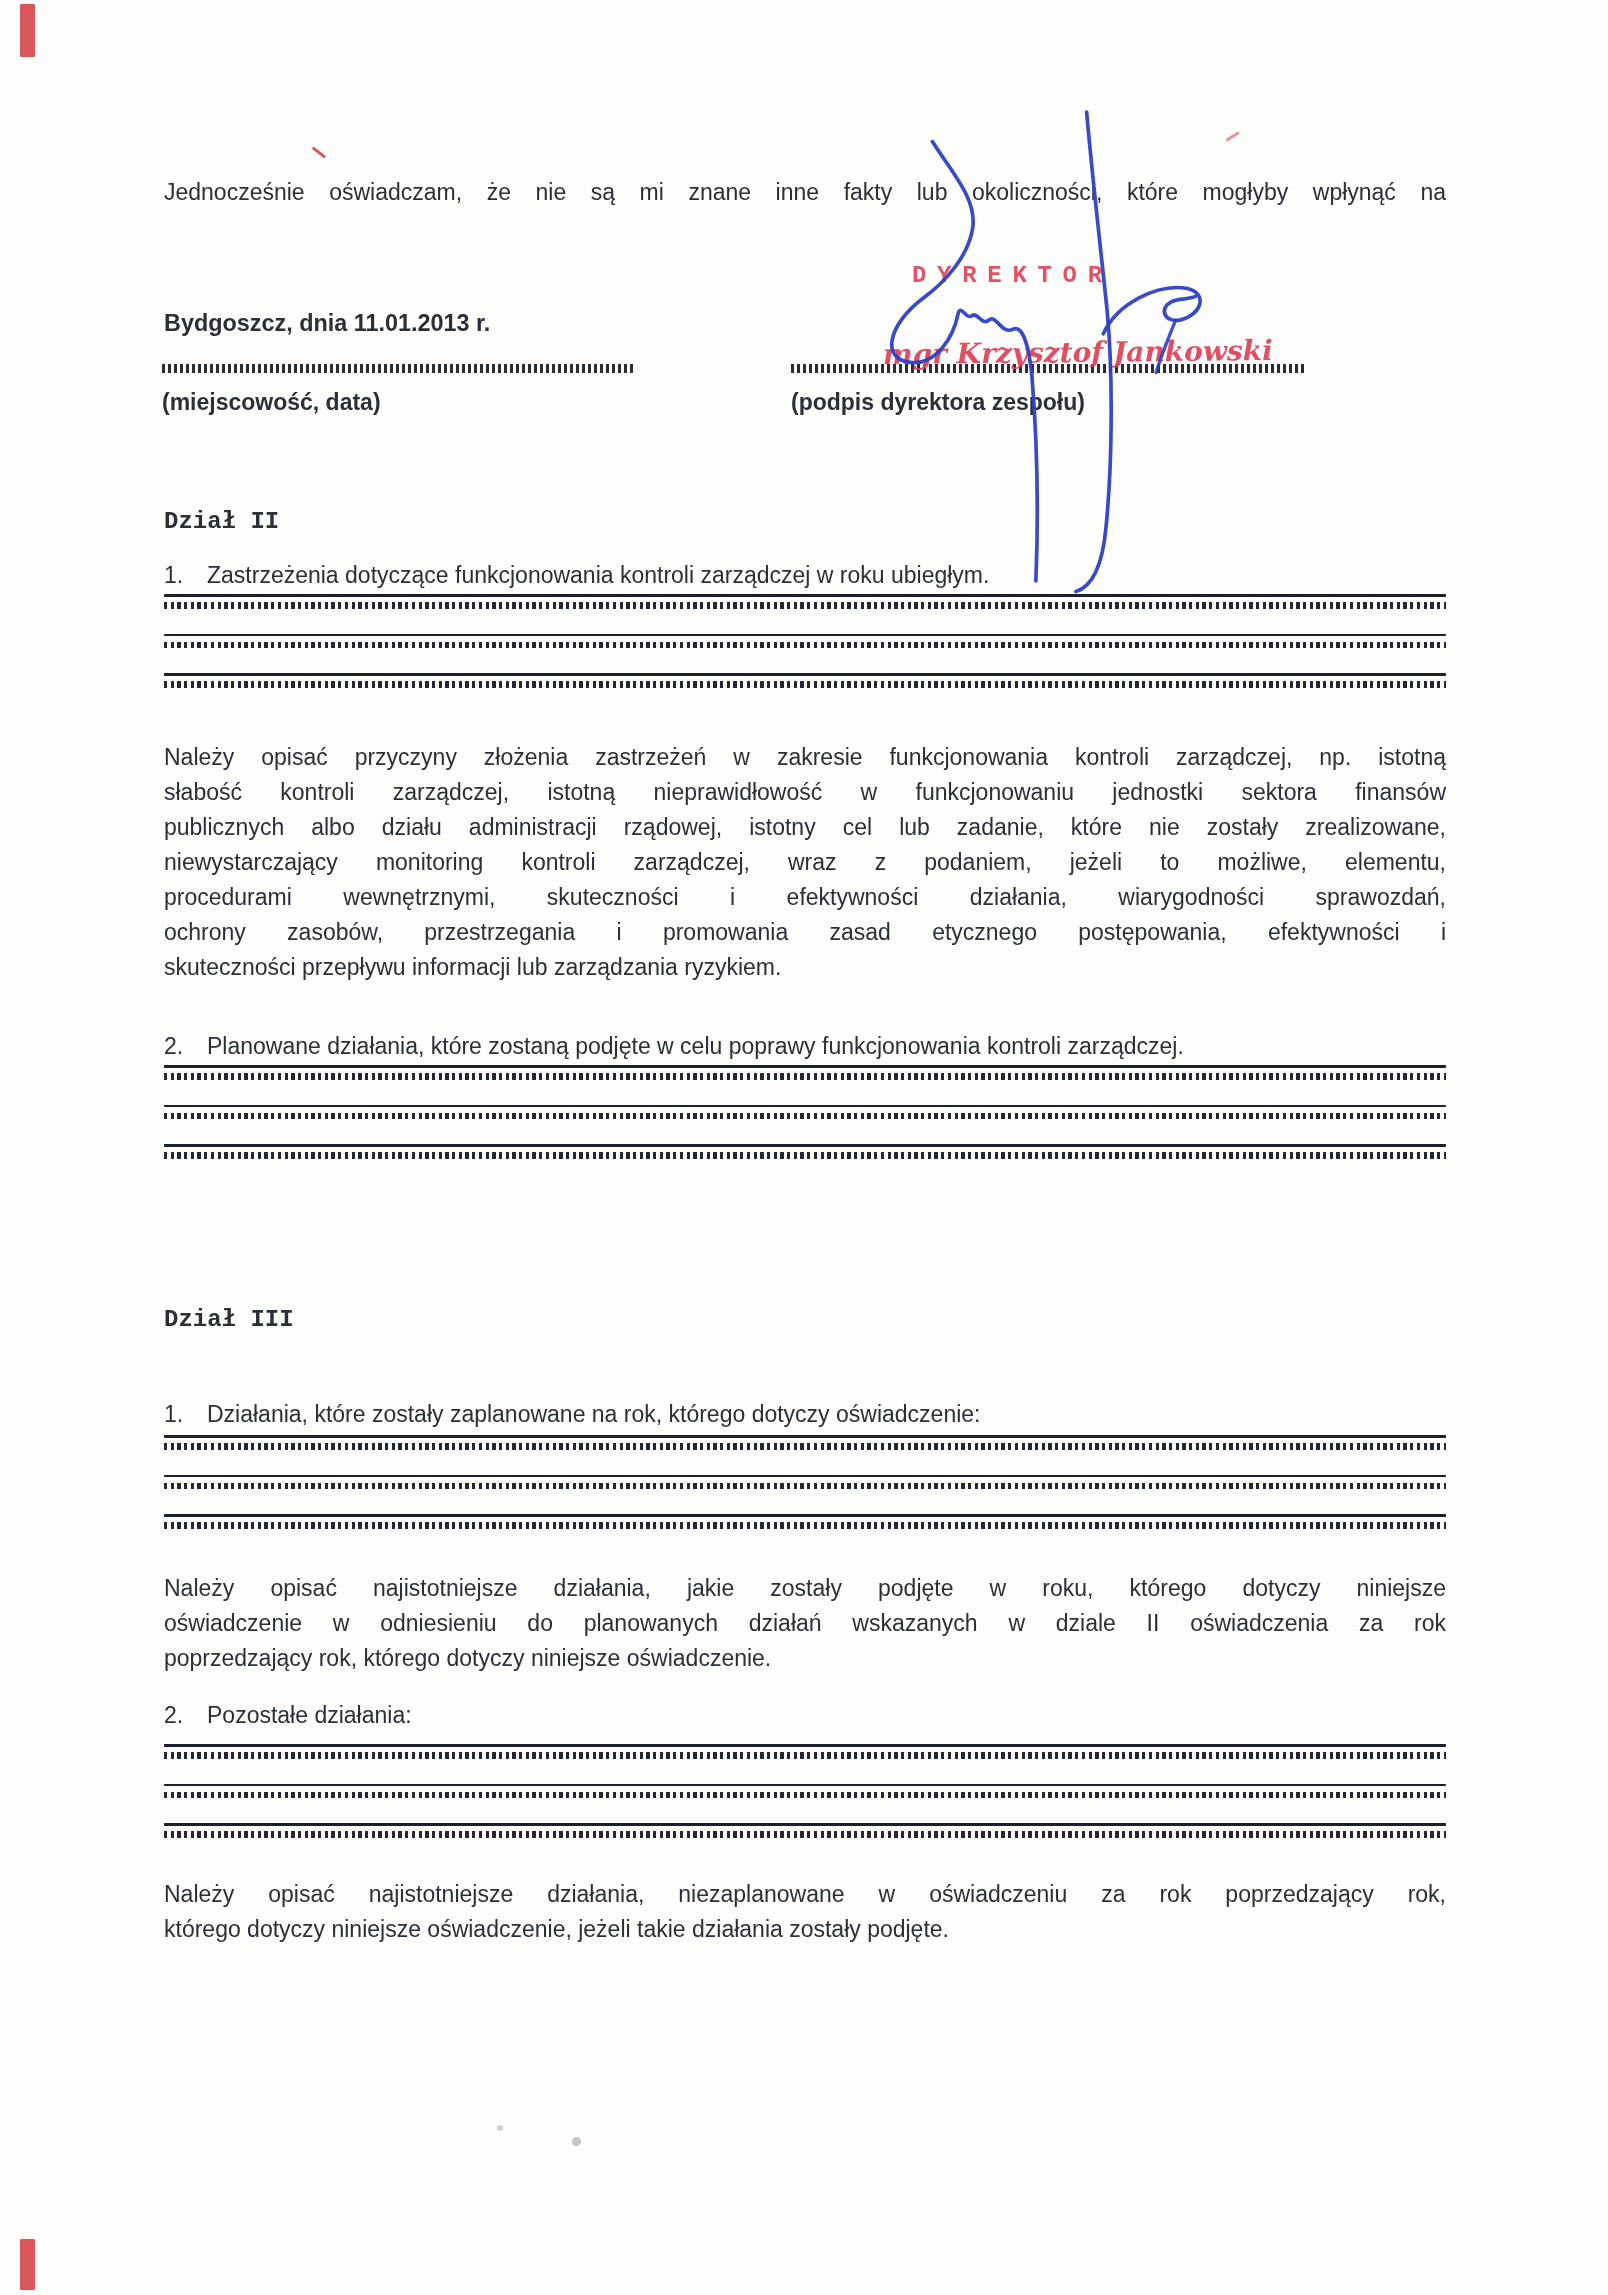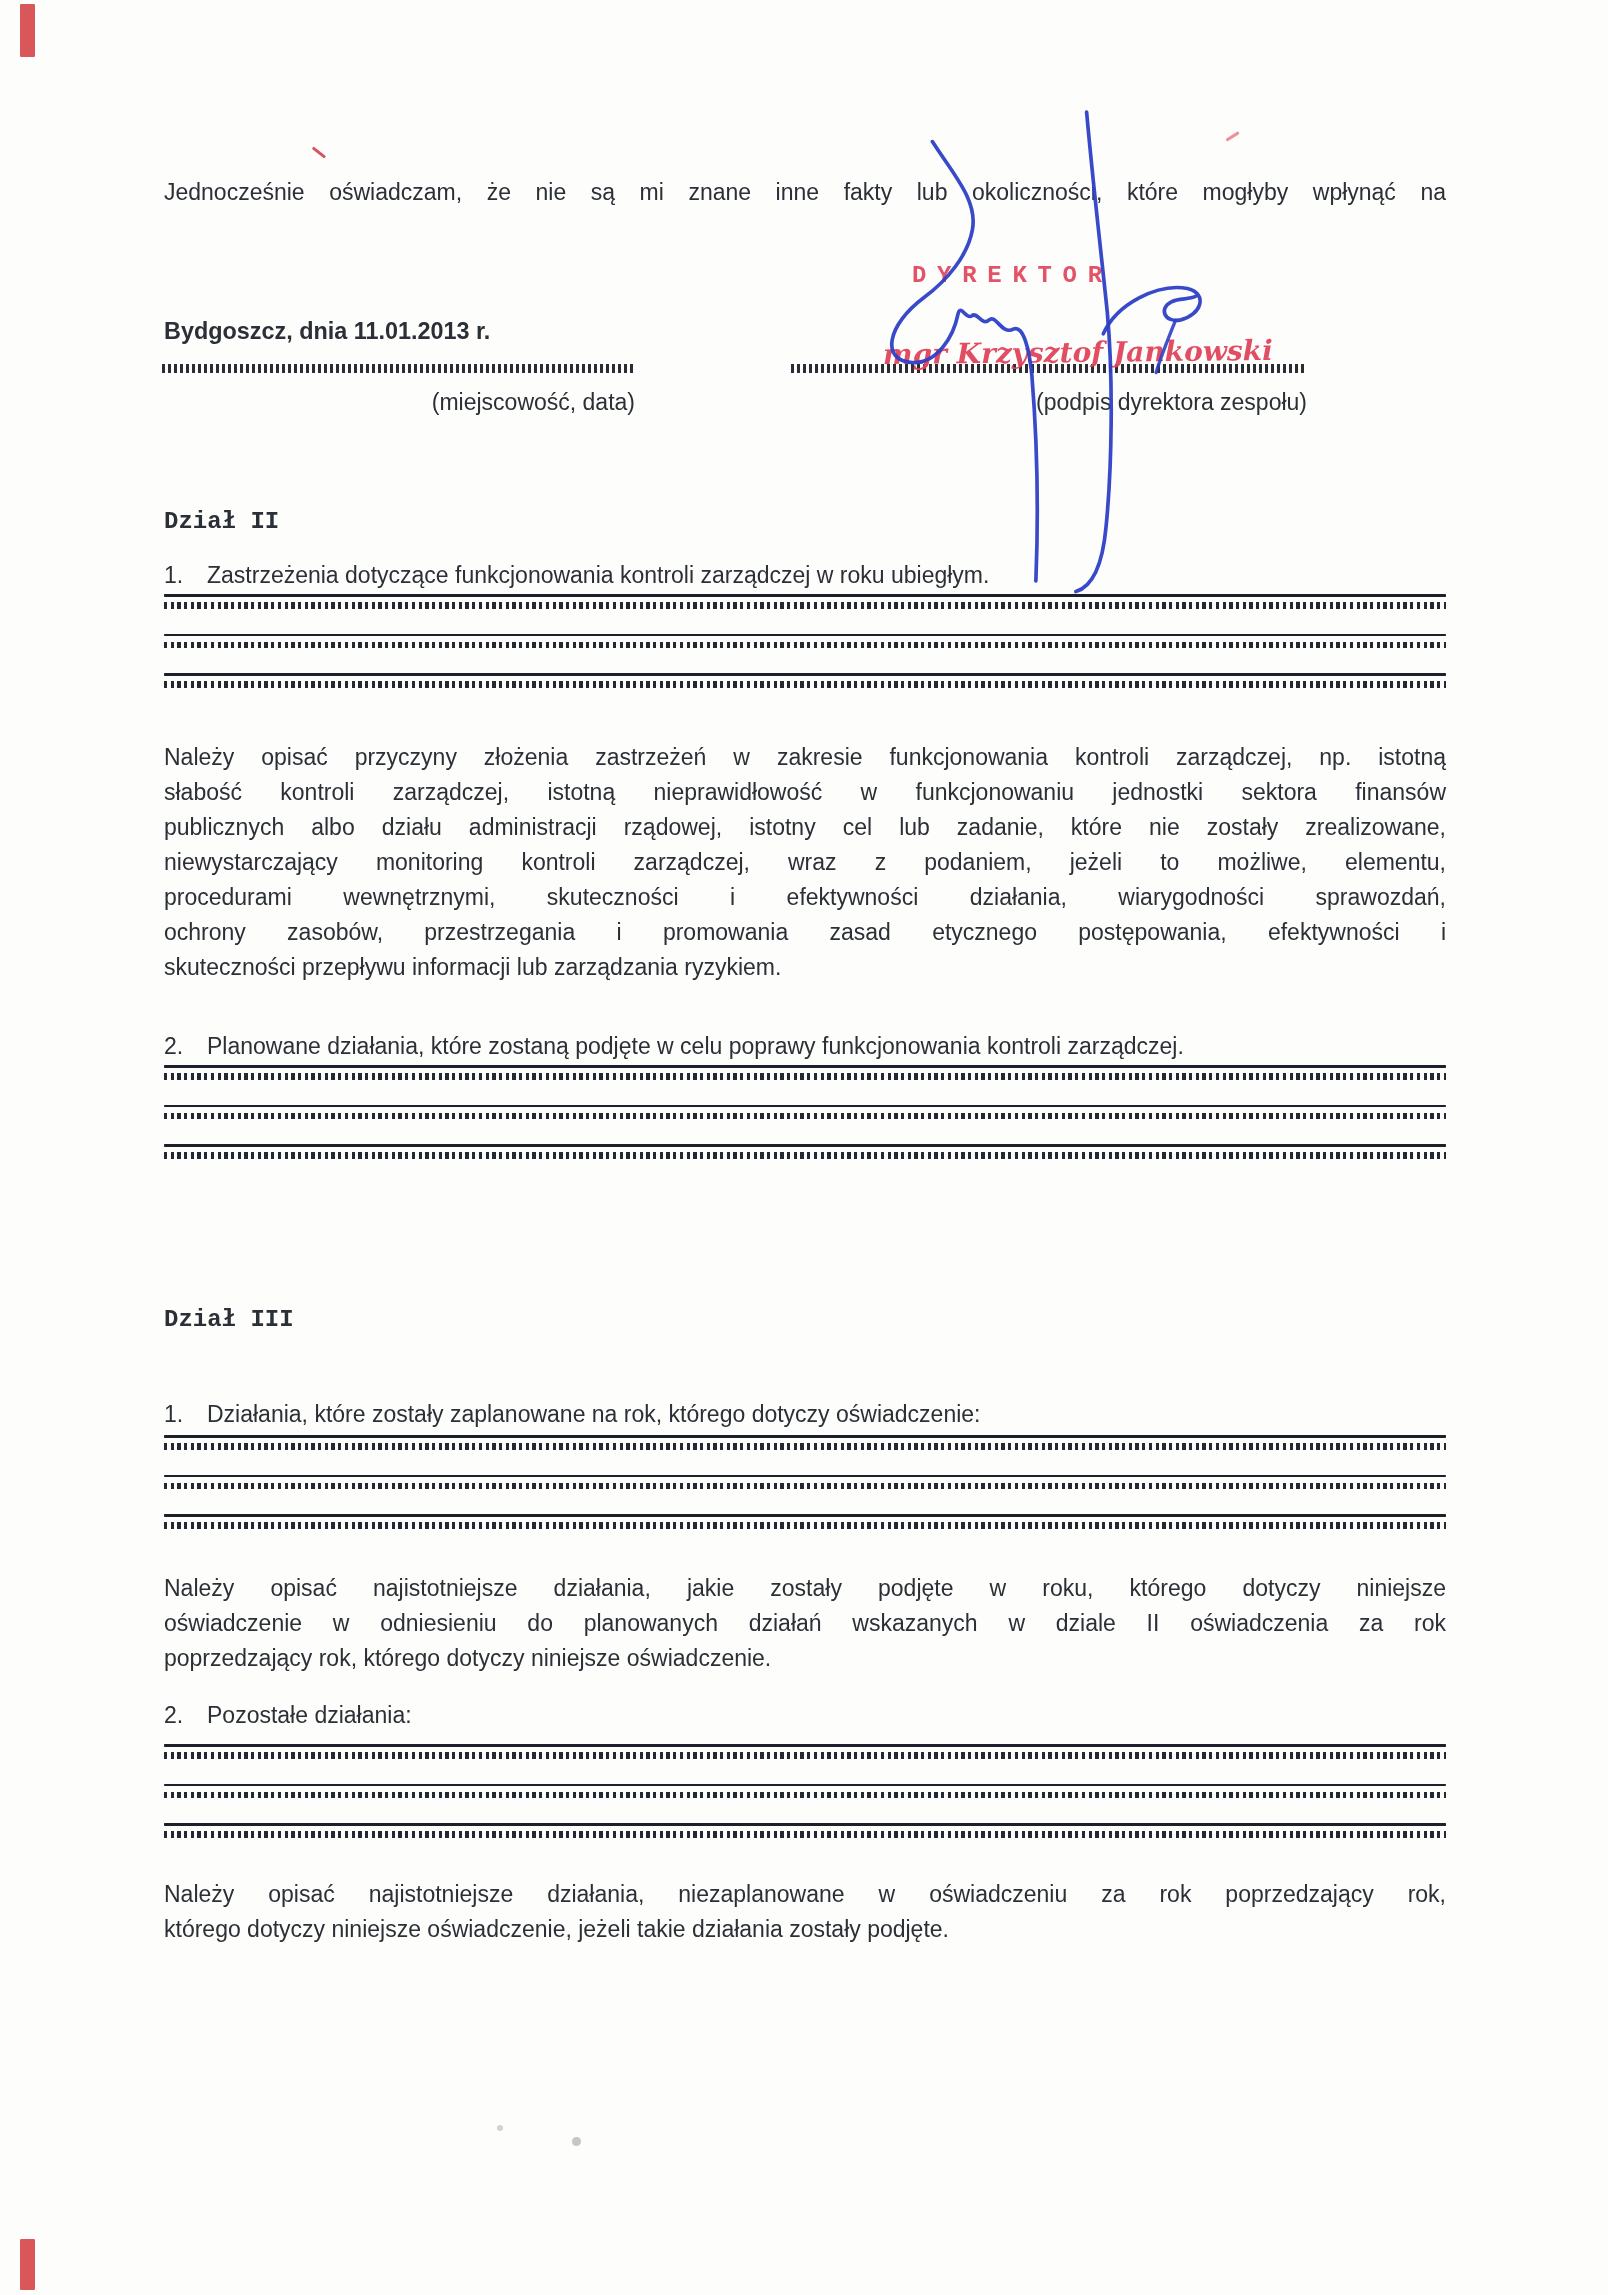--- a/index.html
+++ b/index.html
@@ -9,30 +9,30 @@
     background:#fdfdfb;
     font-family:"Liberation Sans", sans-serif;
     color:#2b2f36;
     overflow:hidden;
   }
   .abs{position:absolute;}
   .body-text{font-size:23px;line-height:35px;}
   .para{left:164px;width:1282px;}
   .jline{text-align:justify;text-align-last:justify;white-space:normal;}
   .jline.last{text-align-last:left;}
-  .bold{font-weight:bold;margin-top:8px;}
+  .bold{font-weight:bold;}
   .heading{font-size:24px;font-weight:bold;font-family:Liberation Mono, monospace;}
   .item{display:flex;}
   .item .num{width:43px;flex:0 0 43px;}
   
   .sigdots{
     height:8.7px;
     background:repeating-linear-gradient(90deg,#2a2d33 0 2.7px,transparent 2.7px 6px);
   }
-  .label{font-size:23px;text-align:right;}
+  .label{font-size:23px;text-align:left;font-weight:bold;}
   
   .fgroup + .fgroup{margin-top:25px;}
   .fsolid{height:2.7px;background:#1b202a;border-radius:0.7px;}
   .fdots{
     height:6.7px;margin-top:5.3px;
     background:repeating-linear-gradient(90deg,#242832 0 3.3px,transparent 3.3px 6.7px);
   }
   
   .stamp-title{
     font-family:Liberation Mono, monospace;

